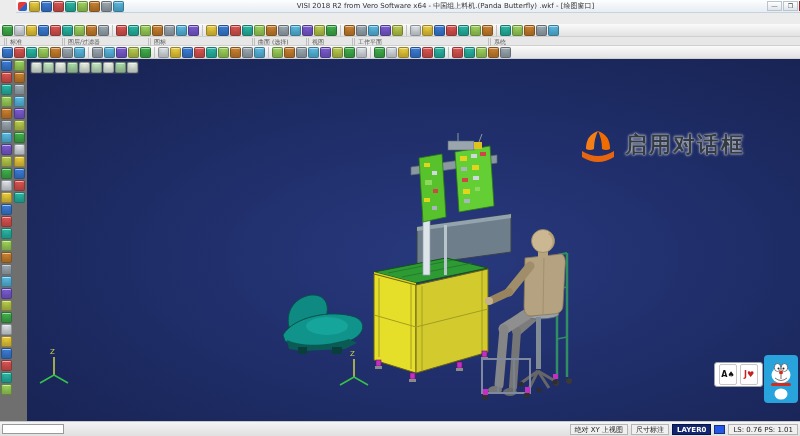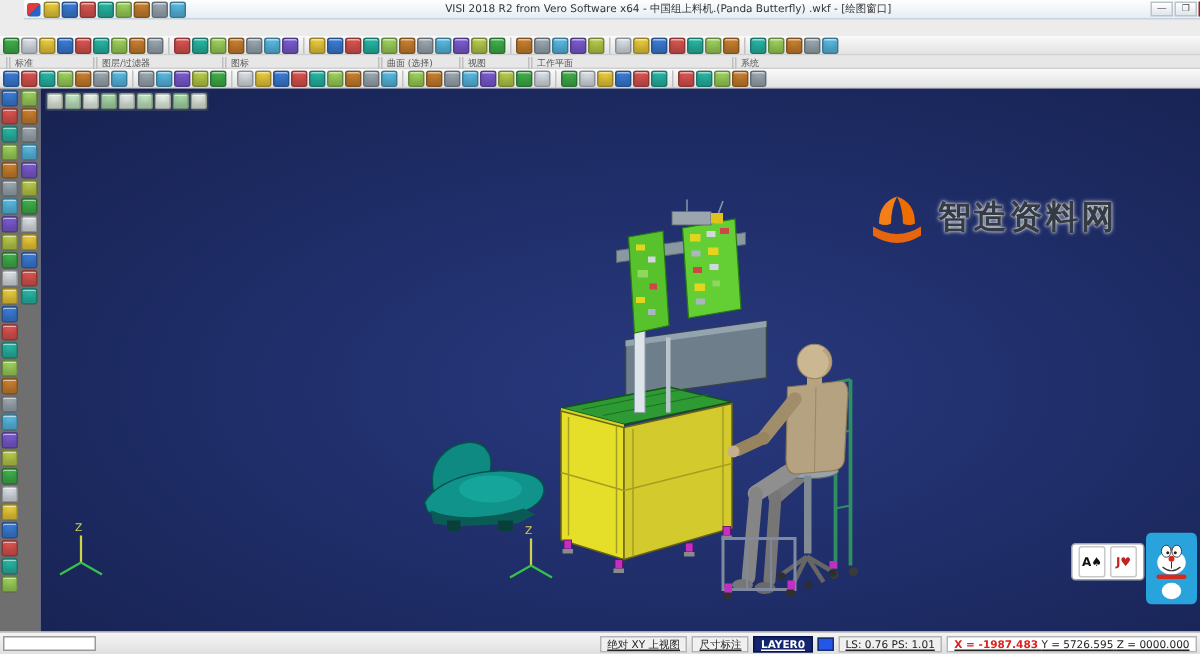--- a/index.html
+++ b/index.html
@@ -68,21 +68,21 @@
     font-size:8px;font-weight:bold;display:flex;align-items:center;justify-content:center;}
   .card.black{color:#111;} .card.red{color:#c22222;}
   .doraemon{position:absolute;left:737px;top:296px;}
 
   
   .statusbar{position:absolute;left:0;top:421px;width:800px;height:15px;
     background:linear-gradient(#f4f4f4,#e0e0e0);border-top:1px solid #c8c8c8;
     display:flex;align-items:center;padding:0 2px;gap:3px;font-size:7px;color:#222;}
   .sb-input{width:62px;height:10px;background:#fff;border:1px solid #9a9a9a;}
   .seg{height:11px;line-height:10px;padding:0 4px;border:1px solid #b5b5b5;
-    background:#f0f0f0;white-space:nowrap;text-decoration:underline;}
+    background:#f0f0f0;white-space:nowrap;}
   .seg.layer{background:#13256e;color:#fff;font-weight:bold;border-color:#0a1445;}
   .swatch{width:11px;height:9px;background:#2456e8;border:1px solid #15306e;}
   .seg.coords{background:#fff;}
   .cx{color:#e02020;font-weight:bold;} .cy,.cz{color:#222;}
   .spacer{flex:1;}
 </style>
 </head>
 <body>
 
 <div id="app">
@@ -438,21 +438,21 @@
         <span class="ticon" style="background: rgb(168, 216, 168);"></span>
         <span class="ticon" style="background: rgb(223, 233, 223);"></span>
       </div>
 
     <div class="watermark">
       <svg width="40" height="36" viewBox="0 0 40 36">
         <path d="M4,24 Q20,34 36,24 L36,30 Q20,40 4,30 Z" fill="#e8650f"></path>
         <path d="M8,22 Q8,8 20,4 Q16,12 16,22 Q12,24 8,22 Z" fill="#f57f17"></path>
         <path d="M32,22 Q32,8 20,4 Q24,12 24,22 Q28,24 32,22 Z" fill="#ef6c00"></path>
       </svg>
-      <span class="wm-text">智造资料网</span>
+      <span class="wm-text">启用对话框</span>
     </div>
 
     <div class="cards">
       <span class="card black">A♠</span>
       <span class="card red">J♥</span>
     </div>
 
     <div class="doraemon">
       <svg width="34" height="48" viewBox="0 0 34 48">
         <rect x="0" y="0" width="34" height="48" rx="4" fill="#29a3dc"></rect>
@@ -471,20 +471,15 @@
   </div>
 
   <div class="statusbar">
     <span class="sb-input"></span>
     <span class="spacer"></span>
     <span class="seg">绝对 XY 上视图</span>
     <span class="seg">尺寸标注</span>
     <span class="seg layer">LAYER0</span>
     <span class="swatch"></span>
     <span class="seg">LS: 0.76  PS: 1.01</span>
-    <span class="seg coords">
-      <span class="cx">X = -1987.483</span>
-      <span class="cy">Y = 5726.595</span>
-      <span class="cz">Z = 0000.000</span>
-    </span>
   </div>
 
 </div>
 
 </body></html>

